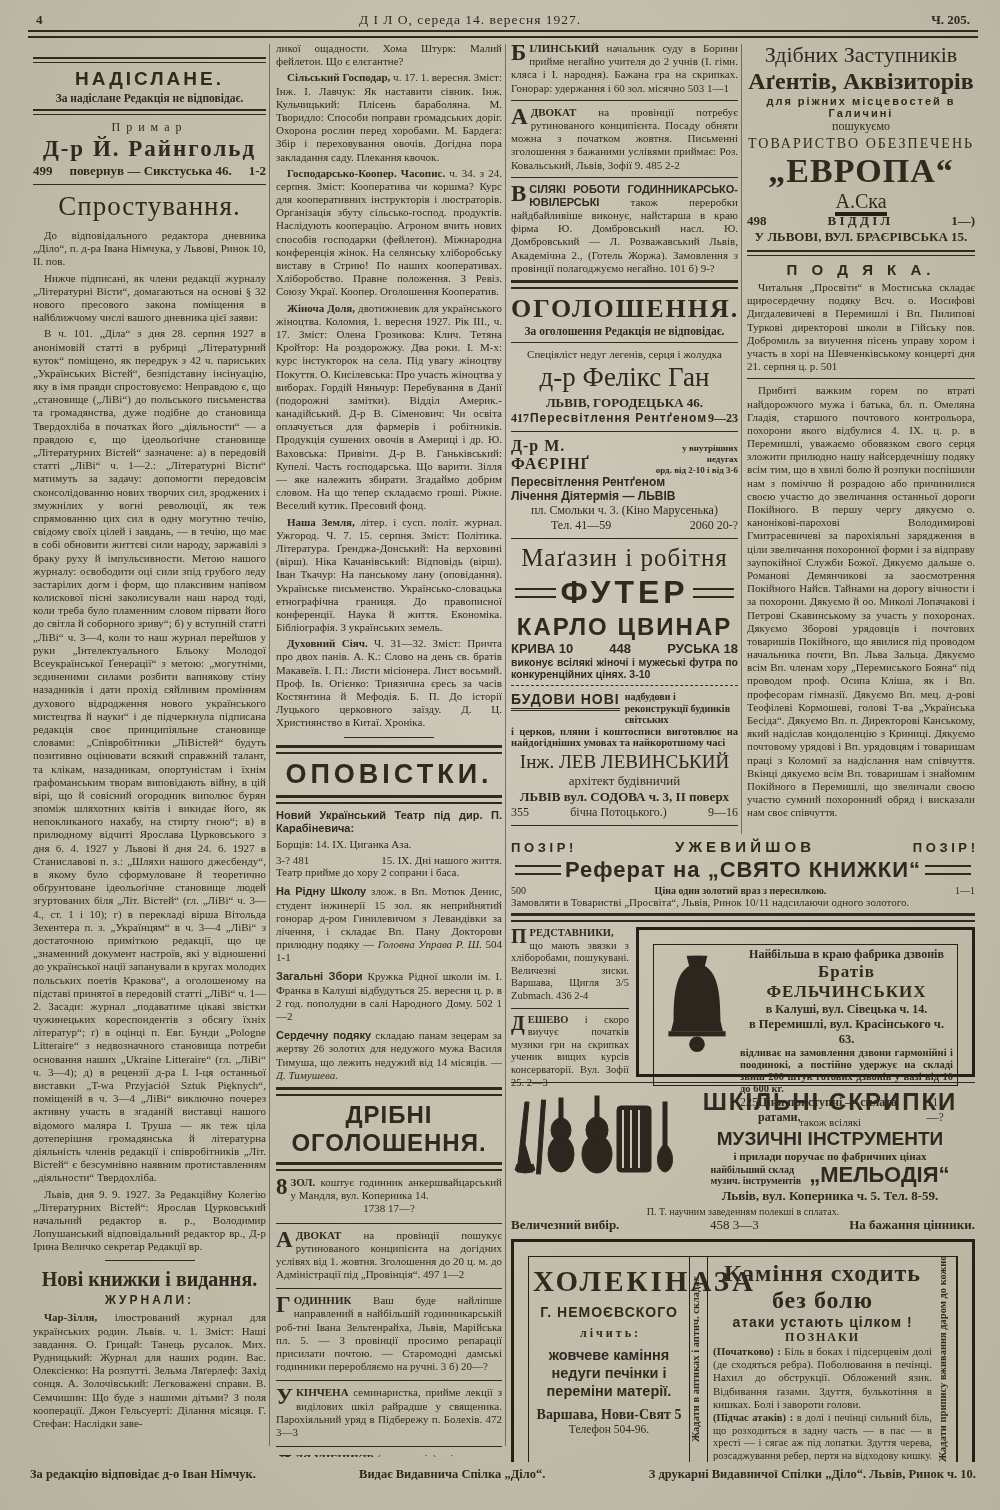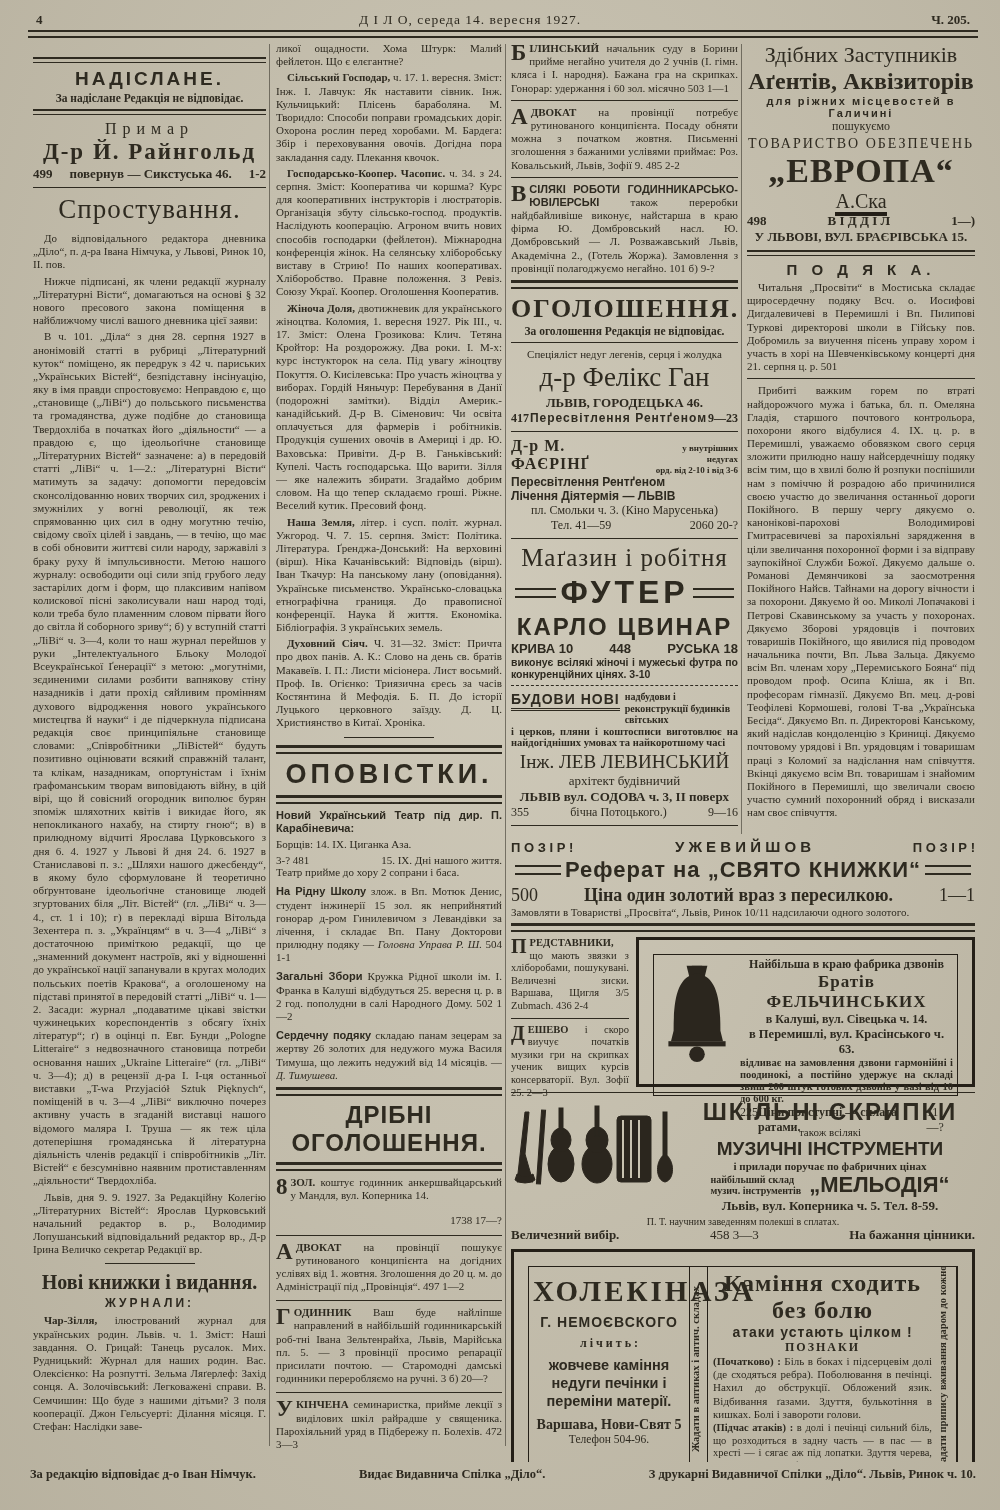--- a/index.html
+++ b/index.html
@@ -19,21 +19,21 @@
   .rs{width:90px;margin:7px auto;border-top:1.5px solid #2e2a20;}
   .flexline{display:flex;justify-content:space-between;align-items:baseline;}
   .vrule{position:absolute;width:1px;background:rgba(46,42,32,.55);}
   .mastrule{position:absolute;left:28px;right:22px;top:30px;height:4px;
         border-top:2.5px solid #2e2a20;border-bottom:2.5px solid #2e2a20;}
   .hd-num{position:absolute;left:36px;top:12px;font-size:13px;font-weight:bold;}
   .hd-mast{position:absolute;left:0;right:60px;top:12px;text-align:center;font-size:13.5px;letter-spacing:1px;}
   .hd-iss{position:absolute;right:30px;top:12px;font-size:13px;font-weight:bold;}
   .h-nadislane{font-family:"Liberation Sans",sans-serif;font-weight:bold;font-size:19px;letter-spacing:3px;text-align:center;margin:2px 0;}
   .sub-ital{font-size:11.5px;font-weight:bold;text-align:center;margin:1px 0 2px;}
-  .kicker{font-size:16px;letter-spacing:6px;text-align:center;margin:4px 0 0;}
+  .kicker{font-size:12px;letter-spacing:6px;text-align:center;margin:4px 0 0;}
   .h-name{font-size:23px;font-weight:bold;text-align:center;letter-spacing:2px;margin:1px 0;}
   .h-sprost{font-size:27px;text-align:center;letter-spacing:1px;margin:6px 0 7px;}
   .h-books{font-size:20px;font-weight:bold;text-align:center;margin:6px 0 2px;}
   .h-zhurnaly{font-family:"Liberation Sans",sans-serif;font-size:12px;font-weight:bold;text-align:center;letter-spacing:3px;margin:2px 0 4px;}
   .h-opov{font-family:"Liberation Sans",sans-serif;font-size:27px;font-weight:bold;letter-spacing:4px;text-align:center;margin:2px 0;}
   .h-dribni{font-family:"Liberation Sans",sans-serif;font-size:24px;font-weight:bold;letter-spacing:1px;text-align:center;margin:2px 0;}
   .h-oholo{font-size:26px;font-weight:bold;text-align:center;letter-spacing:2px;margin:3px 0 1px;}
   .h-han{font-size:27px;text-align:center;margin:2px 0;}
   .b13{font-size:13px;font-weight:bold;}
   .b12{font-size:12px;font-weight:bold;}
@@ -109,21 +109,21 @@
       <span>3-? 481</span>
       <span>15. IX. Дні нашого життя.</span>
     </div>
     <p class="p ni" style="margin-bottom:6px;">Театр прийме до хору 2 сопрани і баса.</p>
     <p class="p ni" style="margin-bottom:6px;"><b class="sans">На Рідну Школу</b><span> злож. в Вп. Мотюк Денис, студент інжинерії 15 зол. як неприйнятий гонорар д-ром Гинилевичом з Левандівки за лічення, і складає Вп. Пану Докторови прилюдну подяку — </span><i>Головна Управа Р. Ш.</i> <span>504 1-1</span></p>
     <p class="p ni" style="margin-bottom:6px;"><b class="sans">Загальні Збори</b><span> Кружка Рідної школи ім. І. Франка в Калуші відбудуться 25. вересня ц. р. в 2 год. пополудни в салі Народного Дому.  502 1—2</span></p>
     <p class="p ni"><b class="sans">Сердечну подяку</b><span> складаю панам зецерам за жертву 26 золотих для недужого мужа Василя Тимуша, що лежить недужий від 14 місяців. — </span><i>Д. Тимушева.</i></p>
     <div class="rh"></div>
     <div class="h-dribni">ДРІБНІ ОГОЛОШЕННЯ.</div>
     <div class="rh"></div>
-    <p class="p ni" style="margin-bottom:7px;"><span class="dc">8</span><b>ЗОЛ.</b><span> коштує годинник анкершвайцарський у Мандля, вул. Коперника 14.</span><span style="display:block;text-align:right;margin-top:12px;">1738 17—?</span></p>
+    <p class="p ni" style="margin-bottom:7px;"><span class="dc">8</span><b>ЗОЛ.</b><span> коштує годинник анкершвайцарський у Мандля, вул. Коперника 14.</span><span style="display:block;text-align:center;">1738 17—?</span></p>
     <div class="rl"></div>
     <p class="p ni" style="margin-bottom:7px;"><span class="dc">А</span><b>ДВОКАТ</b><span> на провінції пошукує рутинованого конципієнта на догідних услівях від 1. жовтня. Зголошення до 20 ц. м. до Адміністрації під „Провінція“.  497 1—2</span></p>
     <div class="rl"></div>
     <p class="p ni" style="margin-bottom:7px;"><span class="dc">Г</span><b>ОДИННИК</b><span> Ваш буде найліпше направлений в найбільшій годинникарській роб-тні Івана Зельтенрайха, Львів, Марійська пл. 5. — З провінції просимо репарації присилати почтою. — Старомодні дамські годинники переробляємо на ручні.  3 б) 20—?</span></p>
     <div class="rl"></div>
     <p class="p ni" style="margin-bottom:7px;"><span class="dc">У</span><b>КІНЧЕНА</b><span> семинаристка, прийме лекції з виділових шкіл райрадше у священика. Парохіяльний уряд в Підбережу п. Болехів.  472 3—3</span></p>
     <div class="rl"></div>
     <p class="p ni" style="margin-bottom:7px;"><span class="dc">Д</span><b>ЛЯ УЧЕНИКІВ</b><span> (академиків) дві комнати з окремим входом з удержанням до винайму. Мироновичі, Красіцьких 15.  502</span></p>
 
   </div>
@@ -220,21 +220,21 @@
       <div class="flexline sans" style="font-size:13px;font-weight:bold;">
         <span>П О З І Р !</span>
         <span style="font-size:15px;">У Ж Е   В И Й Ш О В</span>
         <span>П О З І Р !</span>
       </div>
       <div style="display:flex;align-items:center;margin:2px 0;">
         <span class="dbl" style="max-width:46px;"></span>
         <span class="sans" style="font-size:22px;font-weight:bold;letter-spacing:1px;">Реферат на „СВЯТО КНИЖКИ“</span>
         <span class="dbl" style="max-width:46px;"></span>
       </div>
-      <div class="flexline" style="font-size:18px;">
+      <div class="flexline" style="font-size:10px;">
         <span>500</span>
         <span style="font-weight:bold;">Ціна один золотий враз з пересилкою.</span>
         <span>1—1</span>
       </div>
       <div style="font-size:11px;">Замовляти в Товаристві „Просвіта“, Львів, Ринок 10/11 надсилаючи одного золотого.</div>
     </div>
     <div class="rh"></div>
 
     <div style="display:flex;gap:7px;height:150px;">
       <div style="width:118px;flex:none;">

